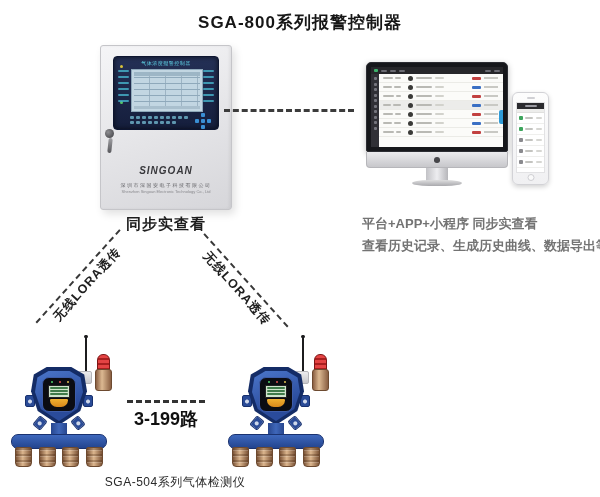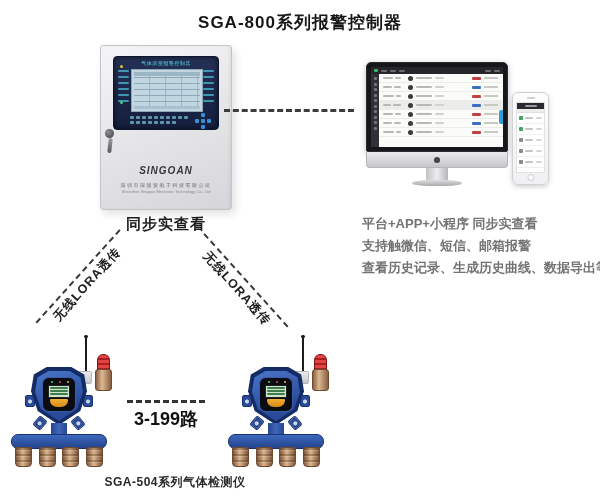--- a/index.html
+++ b/index.html
@@ -169,21 +169,21 @@
     background:linear-gradient(180deg,#3e68bd,#23448e); border:1px solid #1a3270; border-radius:7px; }
   .d-sensors { position:absolute; left:10px; top:110px; width:88px; display:flex; justify-content:space-between; }
   .d-sensor { width:17px; height:20px; border:1px solid #6d4a30; border-radius:2px 2px 4px 4px;
     background:
       repeating-linear-gradient(180deg, rgba(60,30,10,.28) 0 2px, rgba(255,255,255,.18) 2px 3px, transparent 3px 6px),
       linear-gradient(90deg,#7d5538,#dcb68e 45%,#7d5538); }
   .det-left { left:5px; top:337px; }
   .det-right { left:222px; top:337px; }
 
   .det-caption { position:absolute; left:100px; top:474px; width:150px; text-align:center;
-    font-size:12px; font-weight:700; color:#2a2a2a; letter-spacing:.5px; white-space:nowrap; }
+    font-size:12px; font-weight:400; color:#2a2a2a; letter-spacing:.5px; white-space:nowrap; }
 </style>
 </head>
 <body>
 
 <div class="stage">
 
   <div class="title">SGA-800系列报警控制器</div>
 
   <div class="controller">
     <div class="cab"></div>
@@ -397,21 +397,20 @@
         <span class="pic gray"></span>
         <i class="b b1"></i>
           <i class="b b2"></i>
       </div>
     </div>
     <div class="phome"></div>
   </div>
 
   <div class="features">
     <div class="fline">平台+APP+小程序 同步实查看</div>
-    <div class="fline">支持触微信、短信、邮箱报警</div>
     <div class="fline">查看历史记录、生成历史曲线、数据导出等</div>
   </div>
 
   <div class="lora lora-left">
     <div class="dash"></div>
     <div class="txt">无线LORA透传</div>
   </div>
   <div class="lora lora-right">
     <div class="dash"></div>
     <div class="txt">无线LORA透传</div>

